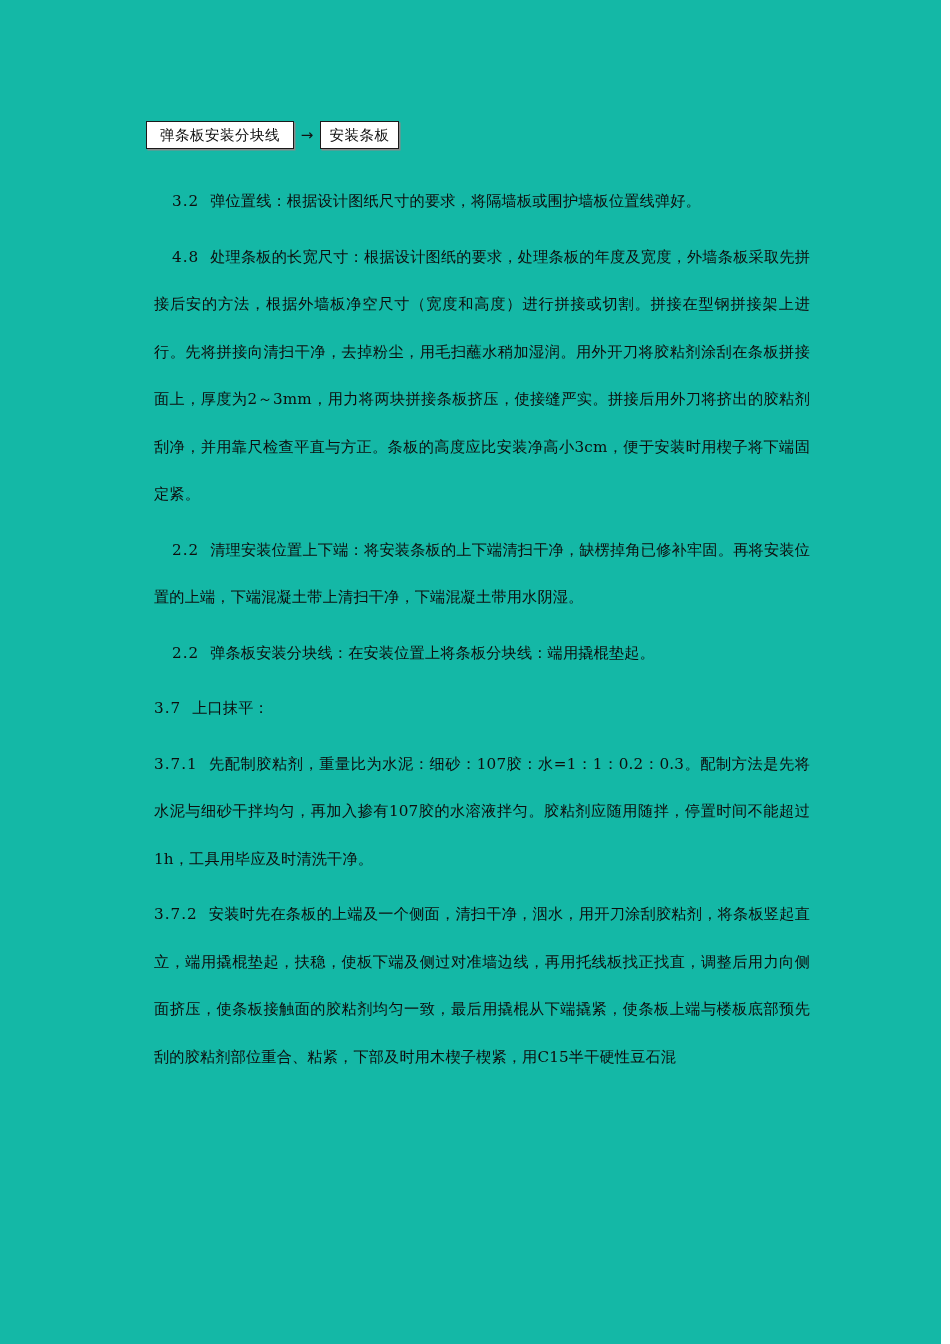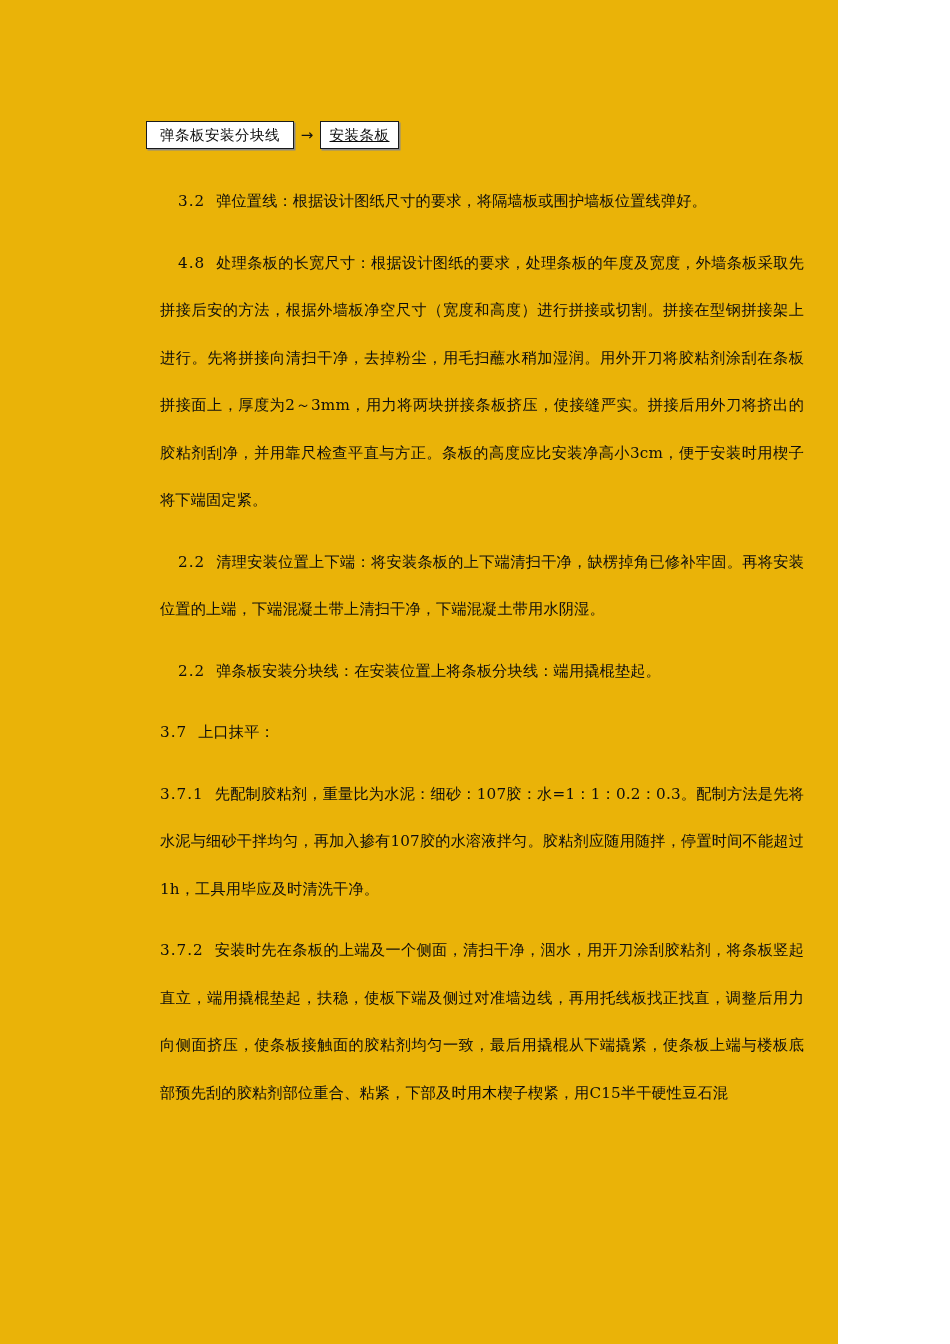--- a/index.html
+++ b/index.html
@@ -7,23 +7,23 @@
     margin: 0;
     padding: 0;
     background: #ffffff;
   }
   body {
     font-family: "DejaVu Serif", "Liberation Serif", serif;
     color: #0a0a0a;
   }
   .page {
     position: relative;
-    width: 838px;
+    width: 941px;
     height: 1344px;
-    background: #eab308;
+    background: #14b8a6;
     overflow: hidden;
     box-sizing: border-box;
   }
   .content {
     position: absolute;
     left: 146px;
     top: 118px;
     width: 672px;
   }
 
@@ -42,37 +42,37 @@
     align-items: center;
     justify-content: center;
     font-size: 14.5px;
     line-height: 1;
     letter-spacing: 0.5px;
     background: #ffffff;
     box-sizing: border-box;
     white-space: nowrap;
   }
   .flow-box.wide { width: 148px; }
-  .flow-box.narrow { width: 79px; text-decoration: underline; }
+  .flow-box.narrow { width: 79px; }
   .flow-arrow {
     width: 26px;
     text-align: center;
     font-size: 15px;
     line-height: 1;
     color: #111;
     font-family: "DejaVu Sans", "Liberation Sans", sans-serif;
   }
 
   
   .para {
     font-size: 15.2px;
     line-height: 47.5px;
     text-align: justify;
     text-justify: inter-ideograph;
-    margin: 14px;
+    margin: 8px;
     color: #0d0d0d;
     letter-spacing: 0.15px;
   }
   .para.indent {
     text-indent: 18px;
   }
   .para .num {
     letter-spacing: 1px;
   }
   .para .gap {

